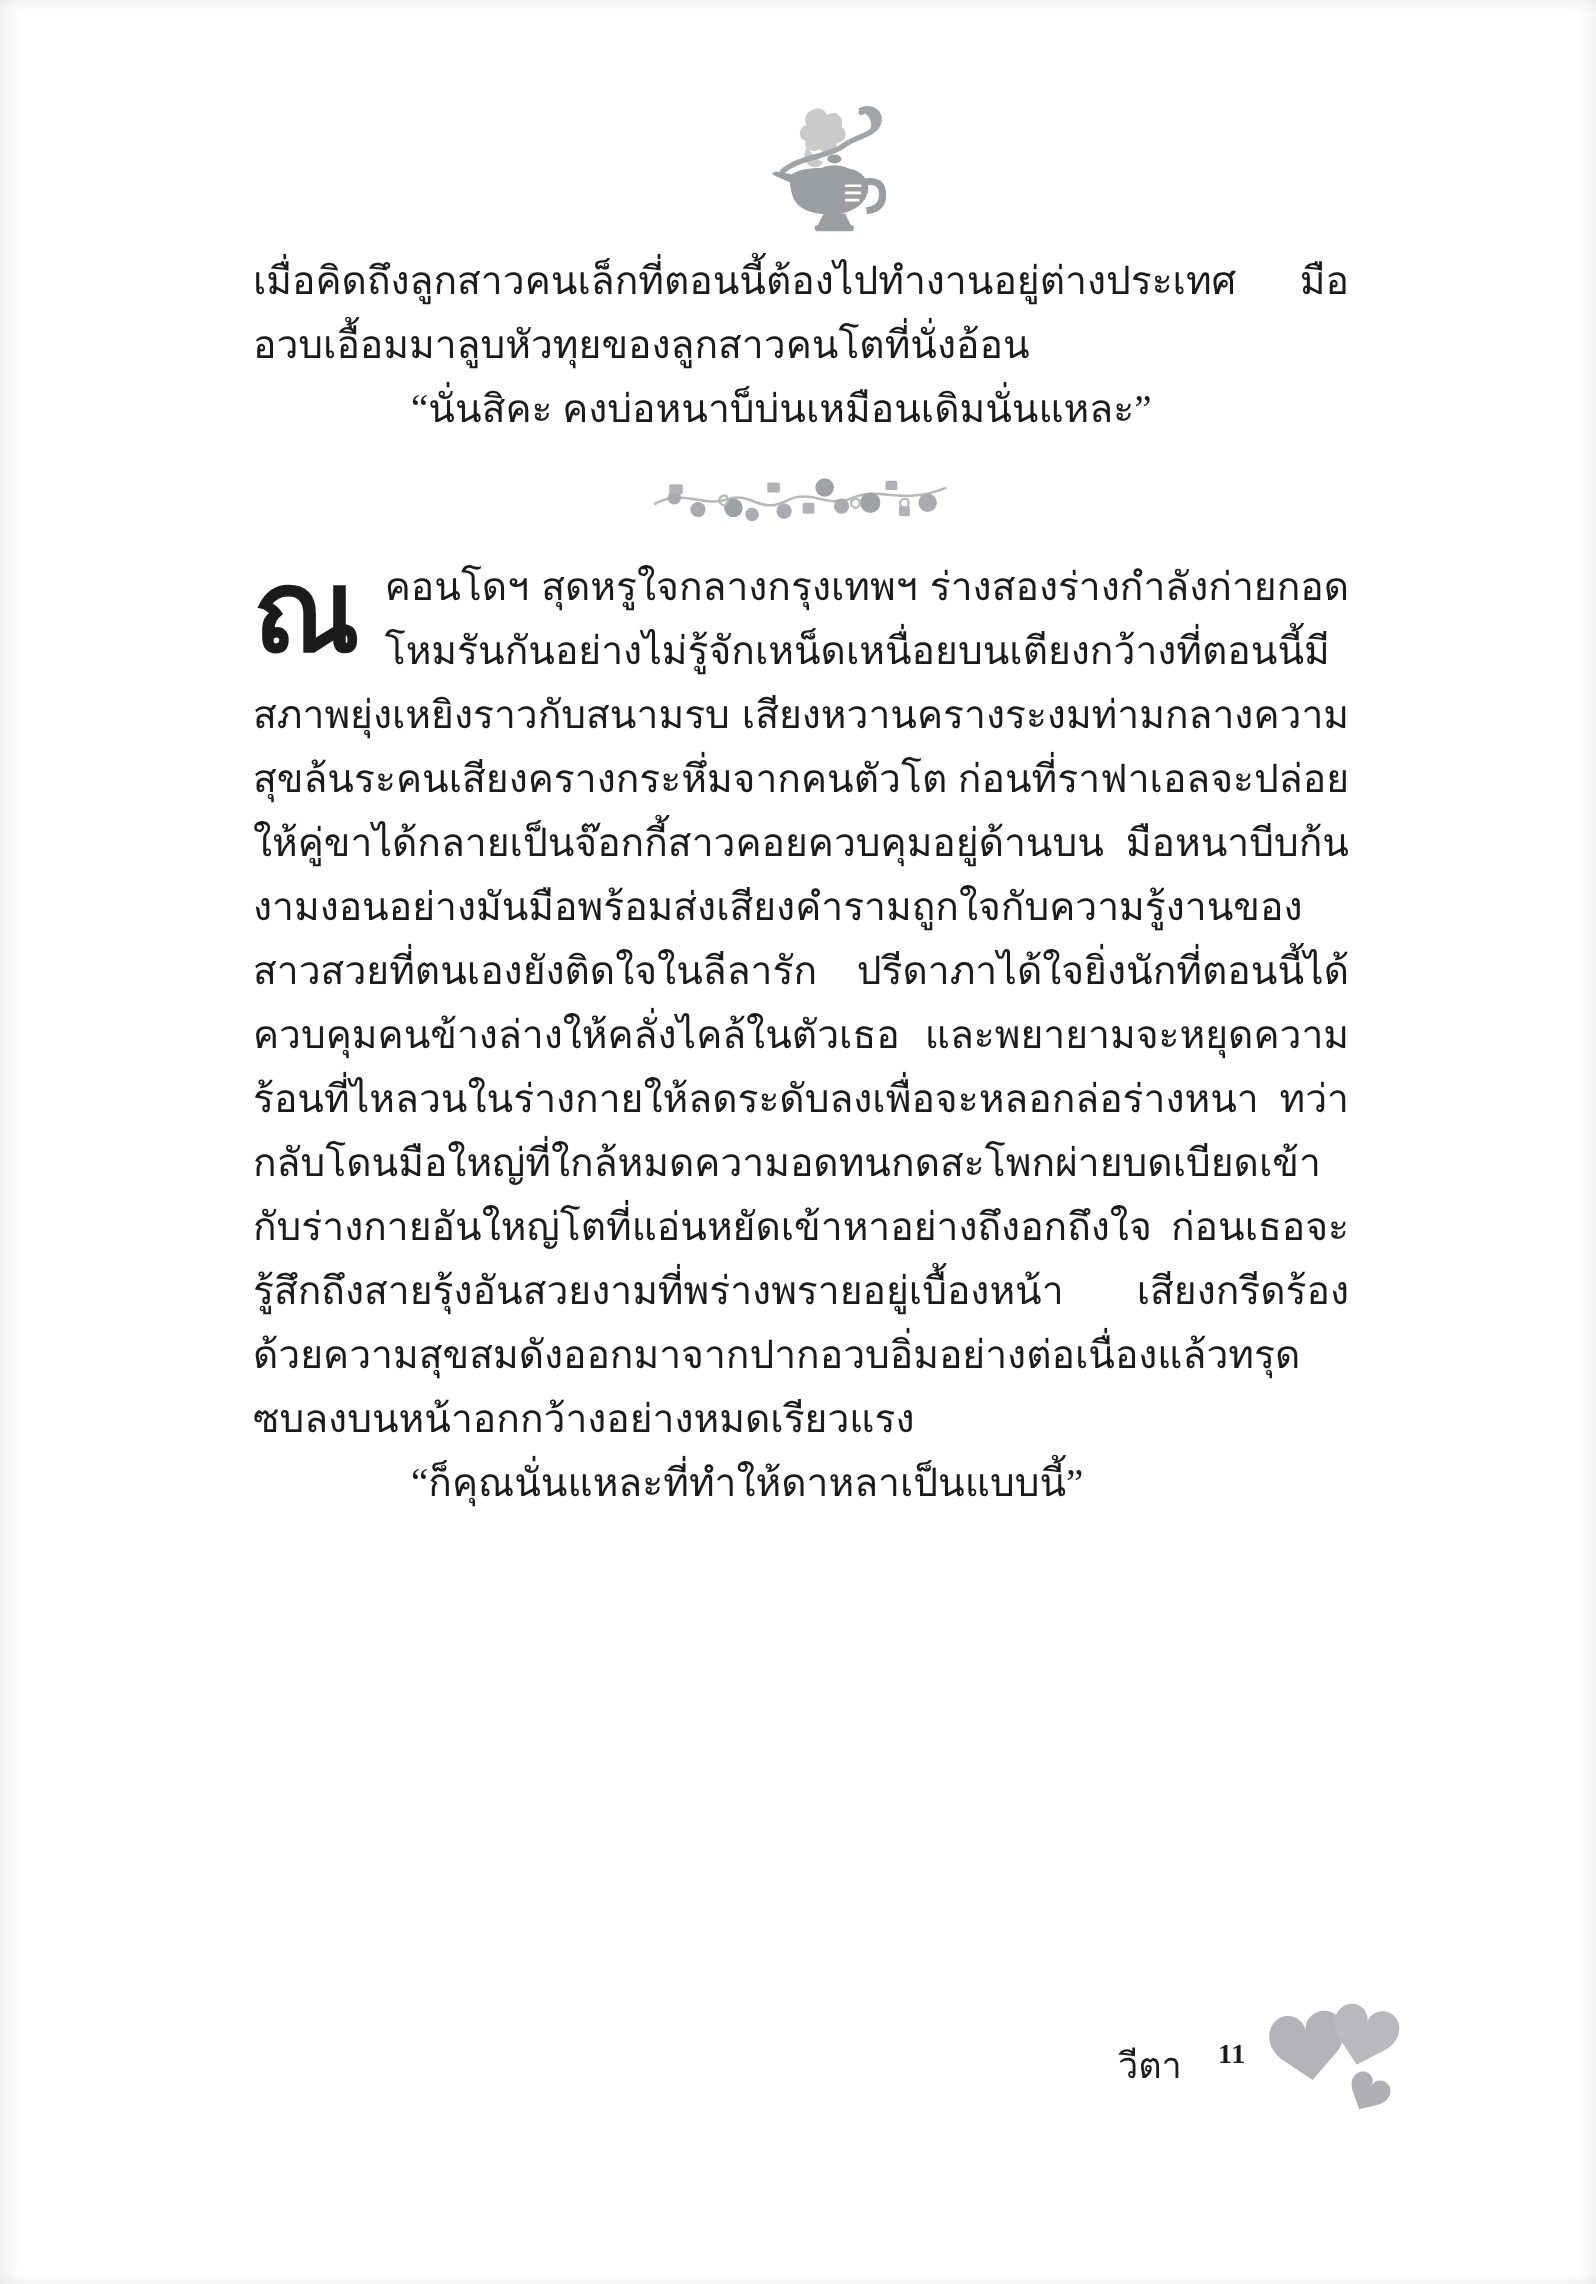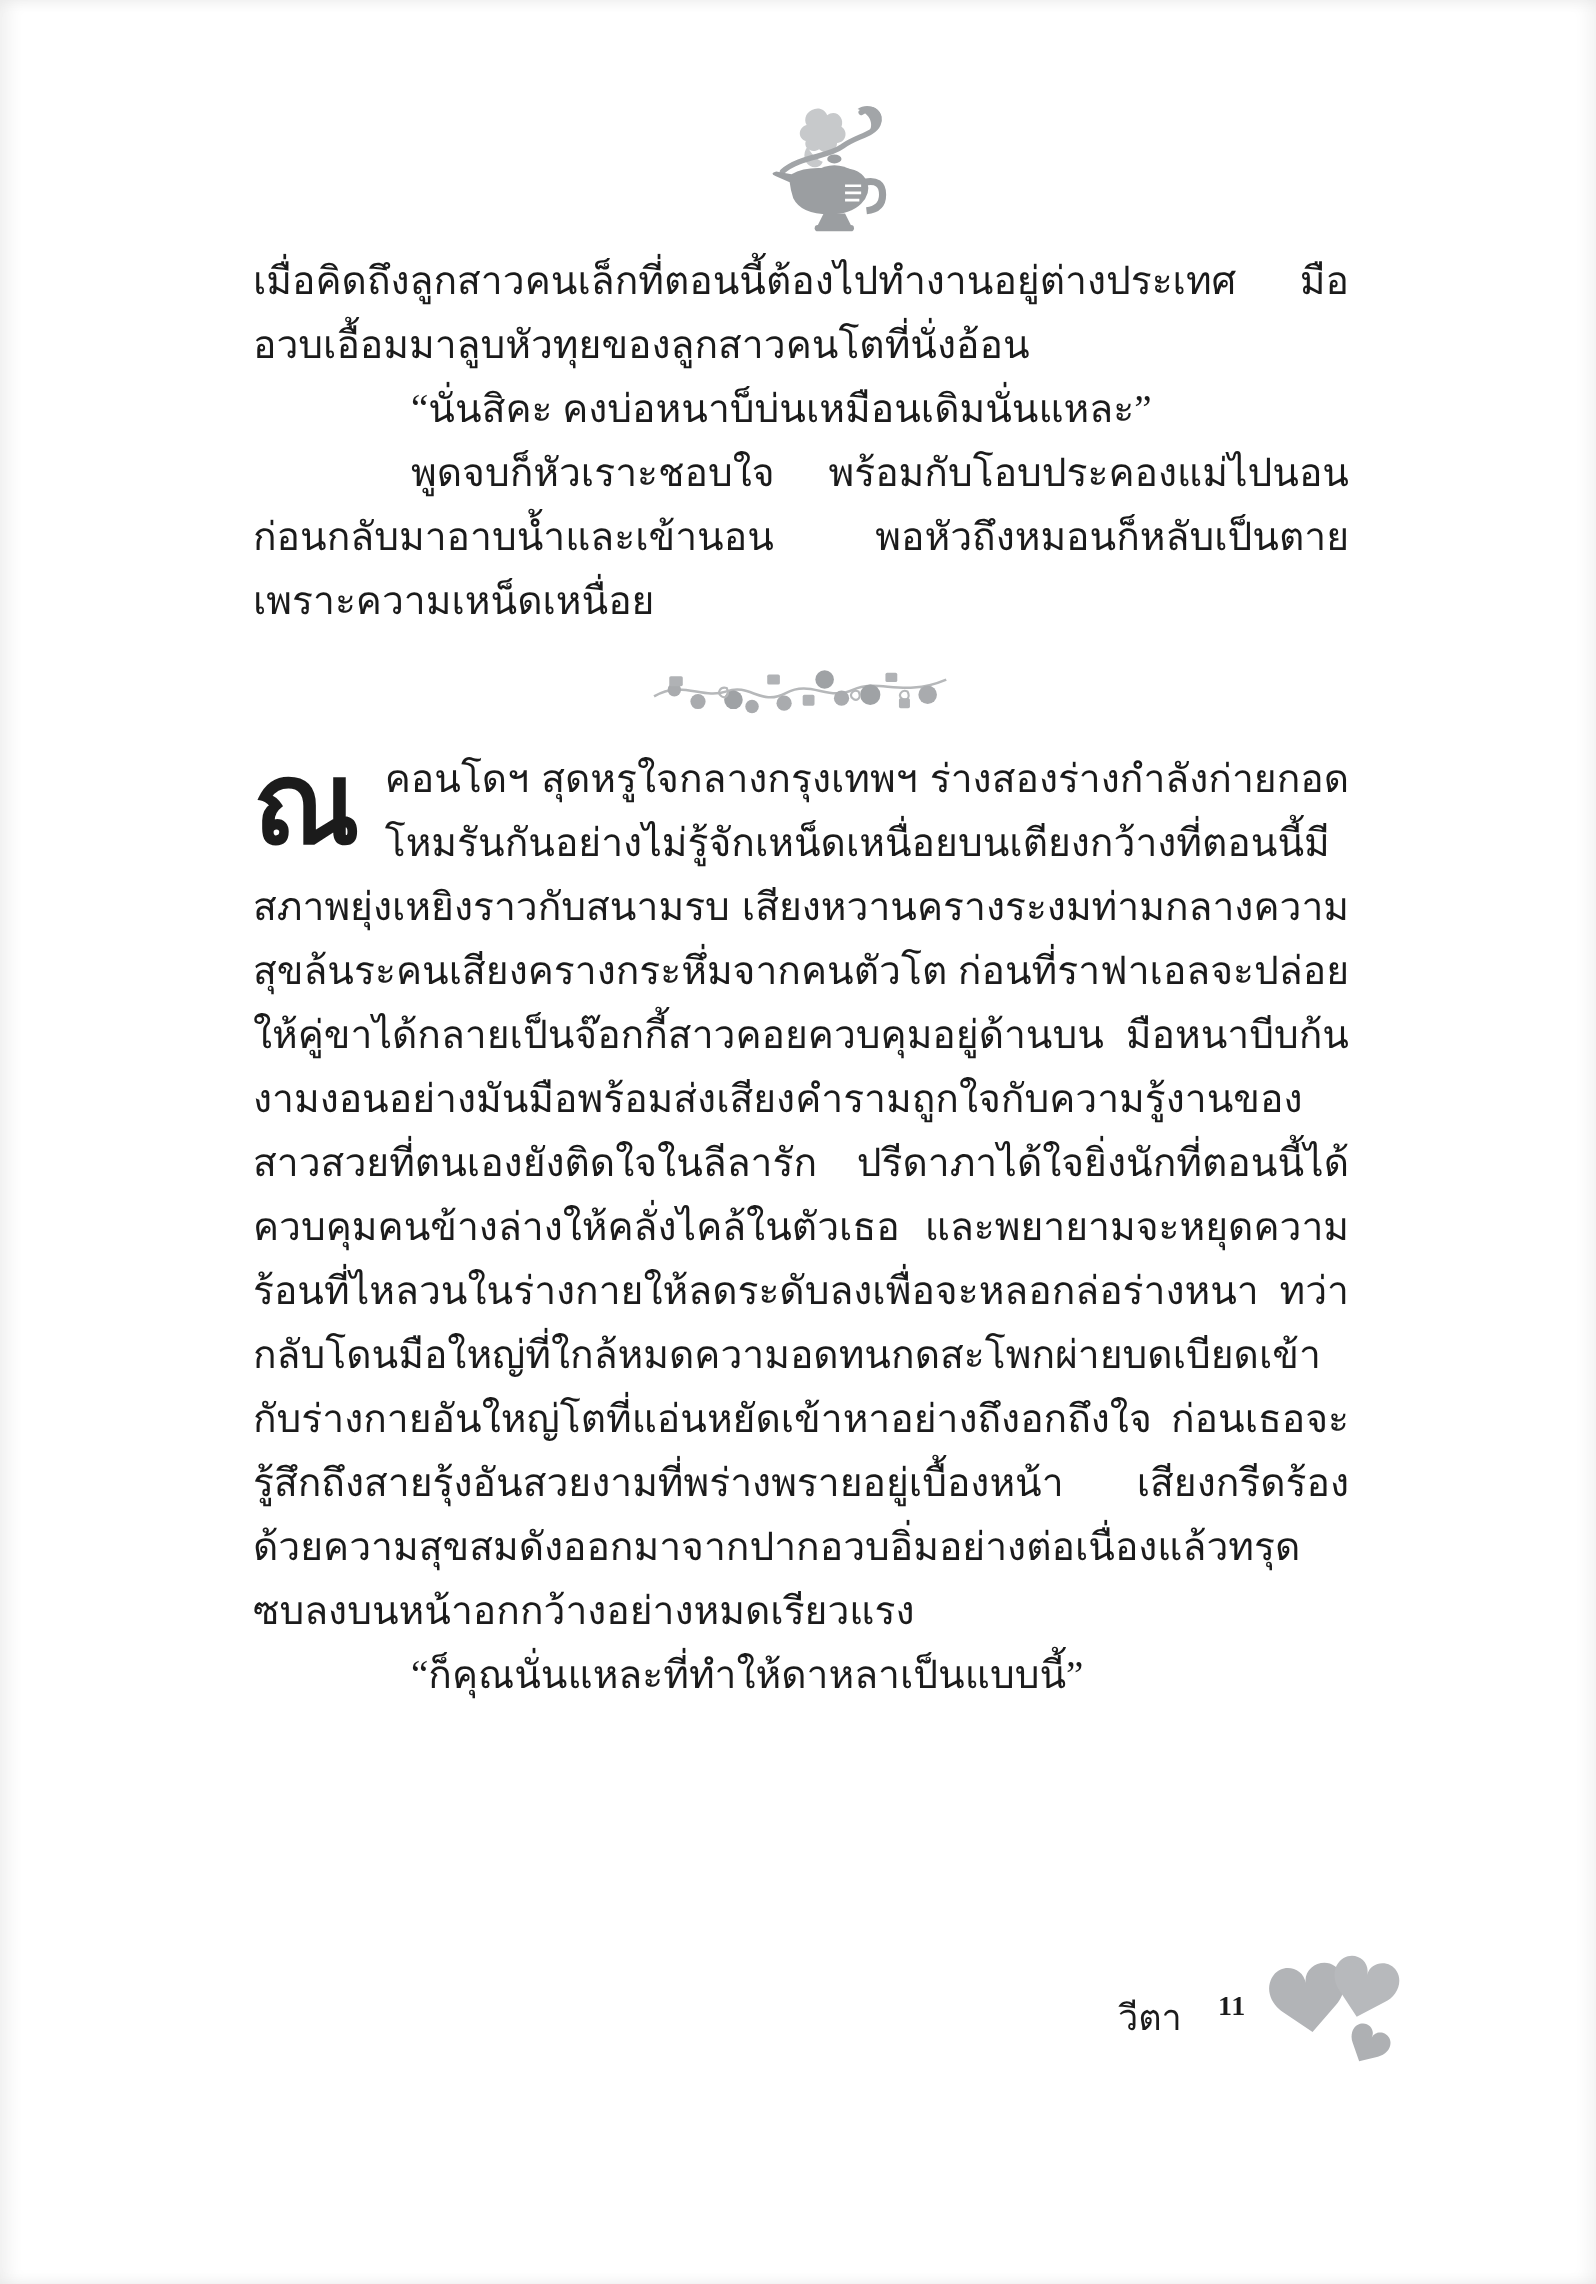--- a/index.html
+++ b/index.html
@@ -41,21 +41,21 @@
     float: left;
     font-size: 115px;
     line-height: 90px;
     font-weight: bold;
     margin: 12.5px 25px 0 0;
     letter-spacing: 0;
   }
   .footer {
     position: absolute;
     left: 0;
-    top: 1951px;
+    top: 1999px;
     width: 1597px;
     height: 152px;
   }
   .footer .series-name {
     position: absolute;
     left: 1118px;
     top: 38px;
     font-size: 36px;
   }
   .footer .page-number {
@@ -102,21 +102,20 @@
       <rect x="52" y="140" width="44" height="7" rx="3.5" fill="#9b9ea1"></rect>
     </svg>
   </div>
 
   <div class="text-block">
 
     <p>เมื่อคิดถึงลูกสาวคนเล็กที่ตอนนี้ต้องไปทำงานอยู่ต่างประเทศ มืออวบเอื้อมมาลูบหัวทุยของลูกสาวคนโตที่นั่งอ้อน</p>
 
     <p class="indent">“นั่นสิคะ คงบ่อหนาบ็บ่นเหมือนเดิมนั่นแหละ”</p>
 
-    <p class="indent">พูดจบก็หัวเราะชอบใจ พร้อมกับโอบประคองแม่ไปนอนก่อนกลับมาอาบน้ำและเข้านอน พอหัวถึงหมอนก็หลับเป็นตายเพราะความเหน็ดเหนื่อย</p>
 
     <div class="divider">
       <svg viewBox="0 0 360 72" style="width:304px;height:64px;margin:0 auto;" aria-hidden="true">
         <path fill="none" stroke="#b6b8ba" stroke-width="3" d="M6 46C40 26 62 50 92 40 120 30 132 58 162 42 192 26 212 52 242 38 272 24 300 48 352 26"></path>
         <circle cx="30" cy="38" r="8" fill="#a9abae"></circle>
         <circle cx="58" cy="52" r="9" fill="#a9abae"></circle>
         <circle cx="100" cy="50" r="11" fill="#9fa2a5"></circle>
         <circle cx="122" cy="58" r="8" fill="#a9abae"></circle>
         <circle cx="160" cy="54" r="9" fill="#a9abae"></circle>
         <circle cx="208" cy="26" r="11" fill="#9fa2a5"></circle>

